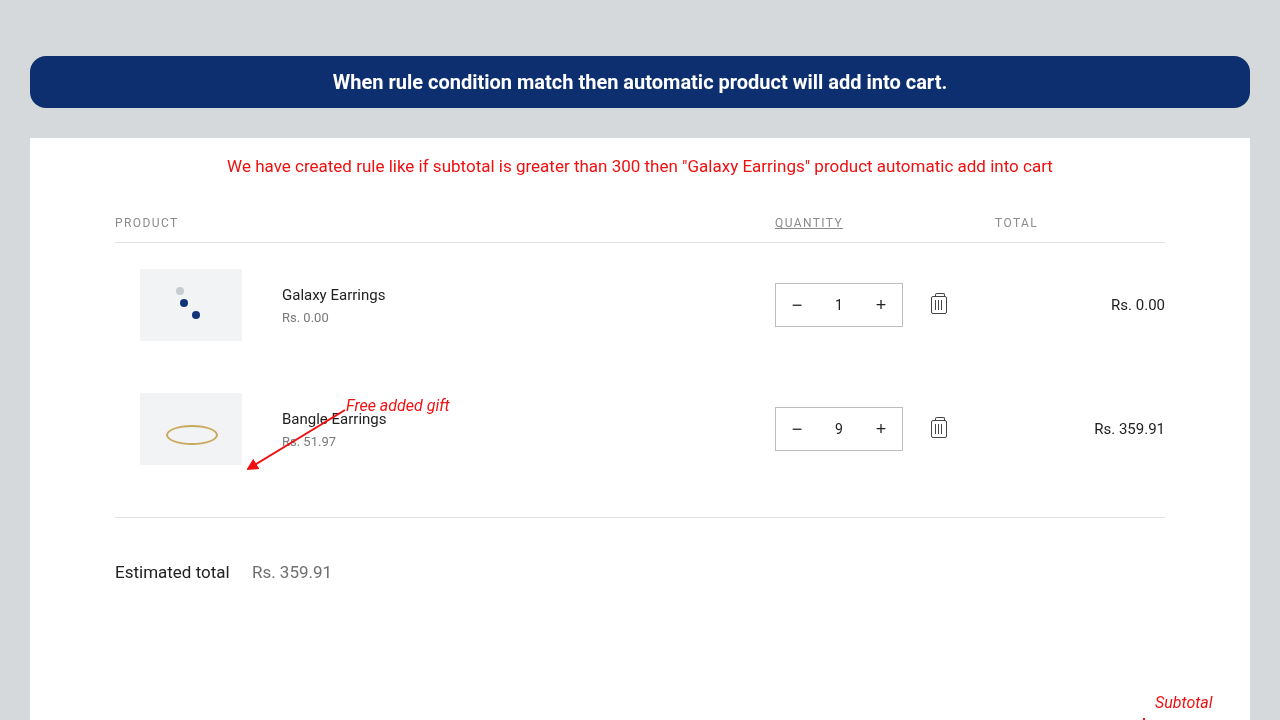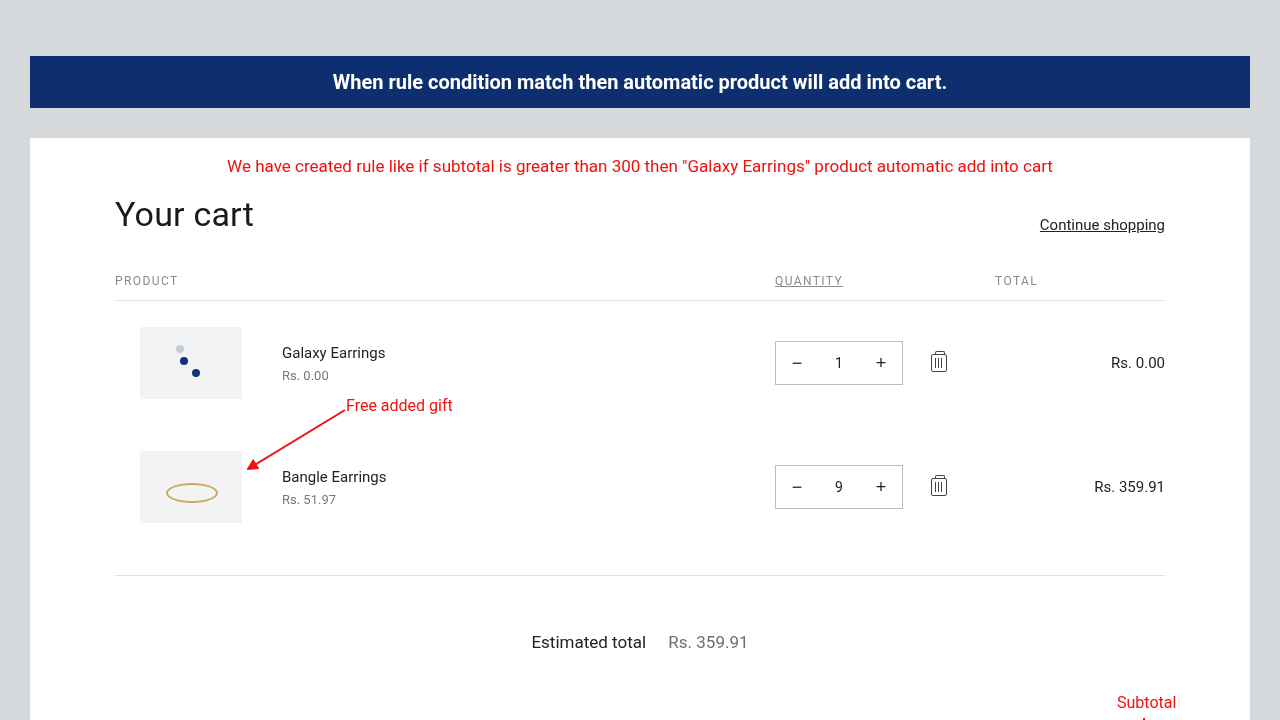--- a/index.html
+++ b/index.html
@@ -12,20 +12,21 @@
       position: relative;
     }
     .banner {
       background: #0d2f6f;
       color: #fff;
       text-align: center;
       font-weight: 700;
       font-size: 20px;
       padding: 14px 16px;
       margin: 56px 30px 0 30px;
+      border-radius: 16px;
     }
     .card {
       background: #fff;
       margin: 30px 30px 0 30px;
       padding: 18px 85px 28px 85px;
       position: relative;
       height: 707px;
     }
     .rule-note {
       color: #f01010;
@@ -138,51 +139,48 @@
     .trash::after {
       content: "";
       position: absolute;
       left: 3px; top: 3px;
       width: 1px; height: 10px;
       background: #444;
       box-shadow: 3px 0 0 #444, 6px 0 0 #444;
     }
     .divider { border-top: 1px solid #e0e0e0; margin-top: 26px; }
     .footer {
-      margin-top: 56px;
-      text-align: center;
+      margin-top: 44px;
+      text-align: left;
       font-size: 17px;
       color: #222;
     }
     .footer .amt { color: #6f6f6f; margin-left: 18px; }
 
     
     .anno {
       position: absolute;
       color: #f01010;
       font-size: 16px;
       pointer-events: none;
+      font-style: italic;
     }
     .anno-gift { left: 316px; top: 258px; }
-    .anno-sub  { left: 1087px; top: 555px; }
+    .anno-sub  { left: 1125px; top: 555px; }
     svg.arrow { position: absolute; pointer-events: none; }
   </style>
 </head>
 <body>
 
 <div class="banner">When rule condition match then automatic product will add into cart.</div>
 
 <div class="card">
 
   <div class="rule-note">We have created rule like if subtotal is greater than 300 then "Galaxy Earrings" product automatic add into cart</div>
 
-  <div class="cart-header">
-    <div class="cart-title">Your cart</div>
-    <a class="continue">Continue shopping</a>
-  </div>
 
   <div class="cols">
     <div class="col-product">Product</div>
     <div class="col-qty">Quantity</div>
     <div class="col-total">Total</div>
   </div>
 
   <div class="row">
     <div class="pcol">
       <div class="thumb earrings"></div>

